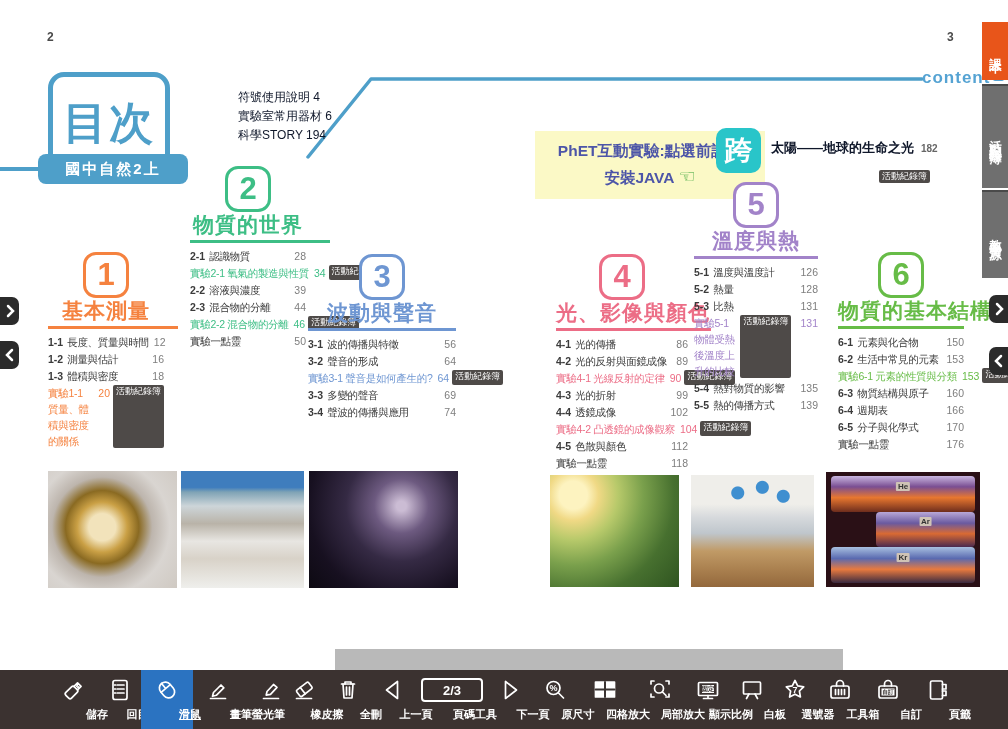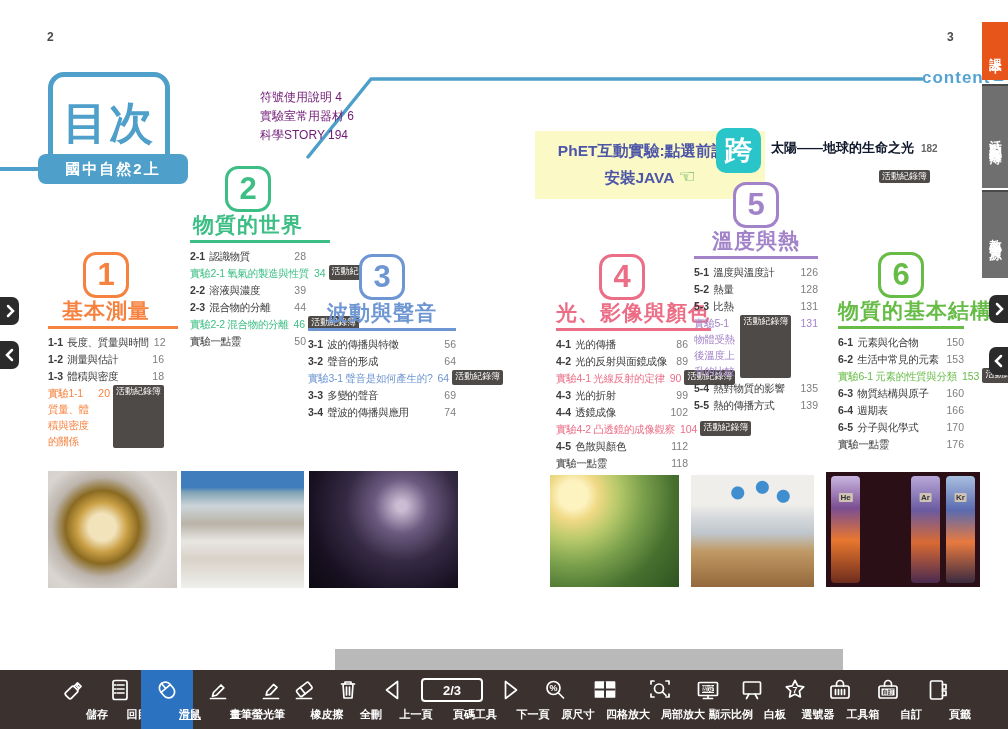--- a/index.html
+++ b/index.html
@@ -8,21 +8,21 @@
   .pagenum{position:absolute;top:30px;font-size:12px;font-weight:bold;color:#4a4a4a;}
   #pg-l{left:47px;} #pg-r{left:947px;}
 
   
   .toc-box{position:absolute;left:48px;top:72px;width:112px;height:92px;border:5px solid #4E9FC9;
            border-radius:16px;display:flex;align-items:center;justify-content:center;background:#fff;}
   .toc-box span{font-size:44px;font-weight:bold;color:#4E9FC9;letter-spacing:2px;}
   .book-pill{position:absolute;left:38px;top:154px;width:150px;height:30px;background:#4E9FC9;border-radius:8px;
              color:#fff;font-size:15px;font-weight:bold;display:flex;align-items:center;justify-content:center;letter-spacing:2px;}
   .pill-line{position:absolute;left:0;top:167px;width:38px;height:4px;background:#4E9FC9;}
-  .front-matter{position:absolute;left:260px;top:88px;font-size:12px;color:#701a75;line-height:19px;}
+  .front-matter{position:absolute;left:238px;top:88px;font-size:12px;color:#0f172a;line-height:19px;}
   svg.curve{position:absolute;left:0;top:0;pointer-events:none;}
   .content-logo{position:absolute;left:922px;top:68px;font-size:17px;font-weight:bold;color:#55A3D3;letter-spacing:1px;}
   .content-dash{position:absolute;left:993px;top:77px;width:11px;height:4px;background:#55A3D3;border-radius:2px;}
 
   
   .phet{position:absolute;left:535px;top:131px;width:230px;height:68px;background:#FBF9C6;
         display:flex;flex-direction:column;align-items:center;justify-content:center;gap:3px;}
   .phet .l{font-size:15.5px;font-weight:bold;color:#4C55A8;white-space:nowrap;}
   .phet .hand{color:#3BA53B;font-size:19px;margin-left:4px;font-weight:normal;}
 
@@ -53,21 +53,21 @@
   .row.exp{color:var(--c);} .row.exp .rp{color:var(--c);}
   .rg{flex:none;margin-left:3px;background:#4E4A48;color:#fff;font-size:9px;line-height:13px;padding:0 3px;
       border-radius:2px;white-space:nowrap;margin-bottom:1.5px;}
   .rg.mla{margin-left:auto;}
   .rp.aftertag{margin-left:4px;}
   .c1{left:48px;top:252px;width:116px;} .c2{left:190px;top:166px;width:116px;}
   .c3{left:308px;top:254px;width:148px;} .c4{left:556px;top:254px;width:132px;}
   .c5{left:694px;top:182px;width:124px;} .c6{left:838px;top:252px;width:126px;}
 
   
-  .photo{position:absolute;}
+  .photo{position:absolute;flex-direction:column;}
   #p1{left:48px;top:471px;width:129px;height:117px;
       background:radial-gradient(circle at 42% 48%,#f2e3bb 0 14%,#caa045 26%,#8a6a22 38%,#bdb5ad 52%,#d9d5d1 70%,#cfc9c2);}
   #p2{left:181px;top:471px;width:123px;height:117px;
       background:linear-gradient(180deg,#3f7dbd 0 14%,#7fa3b5 18%,#cdd5d9 30%,#b9b3a8 45%,#e8e6e2 60%,#d8d2c8 75%,#efefec);}
   #p3{left:309px;top:471px;width:149px;height:117px;
       background:radial-gradient(circle at 62% 30%,#cbbcd4 0 4%,#6d5a80 22%,#352a44 45%,#171020 75%,#0d0a12);}
   #p4{left:550px;top:475px;width:129px;height:112px;
       background:radial-gradient(circle at 18% 18%,#fdf3c0 0 10%,#f0d985 18%,#b7c96a 32%,#7aa04c 50%,#47702f 72%,#2f5420);}
   #p5{left:691px;top:475px;width:123px;height:112px;
       background:radial-gradient(circle at 38% 16%,#3f8fd0 0 6px,rgba(0,0,0,0) 7px),

